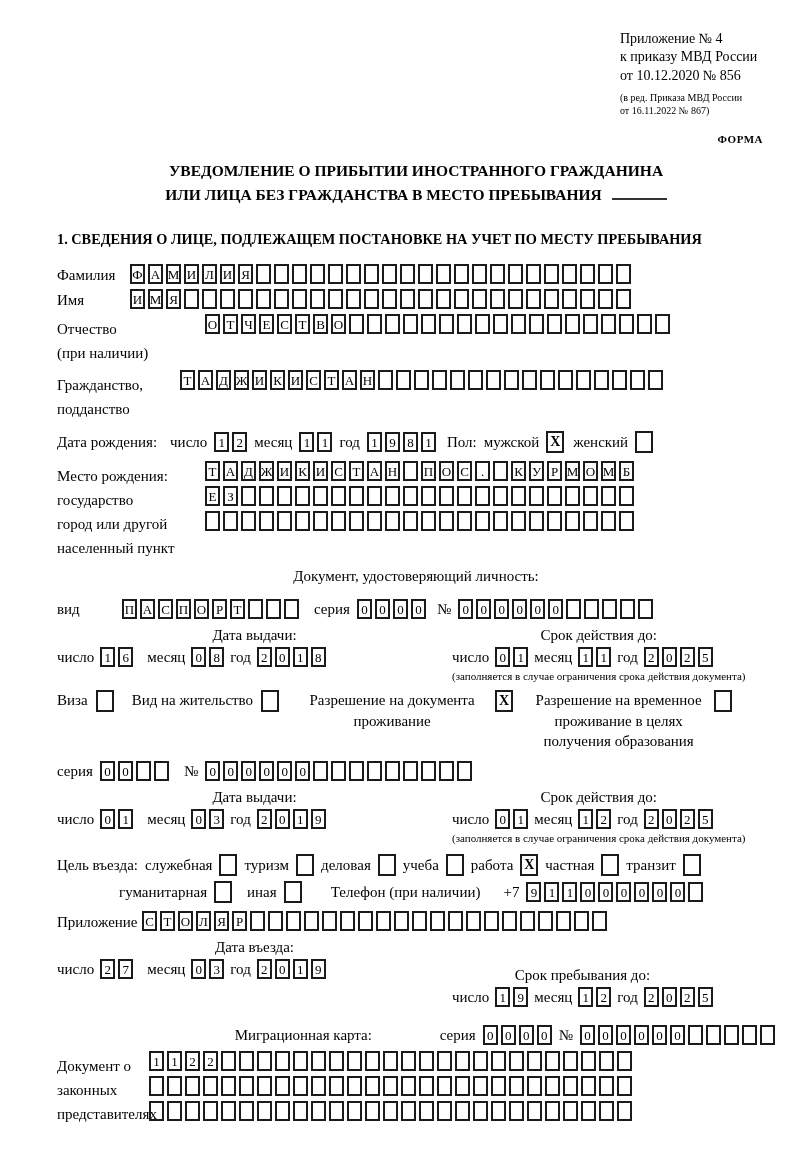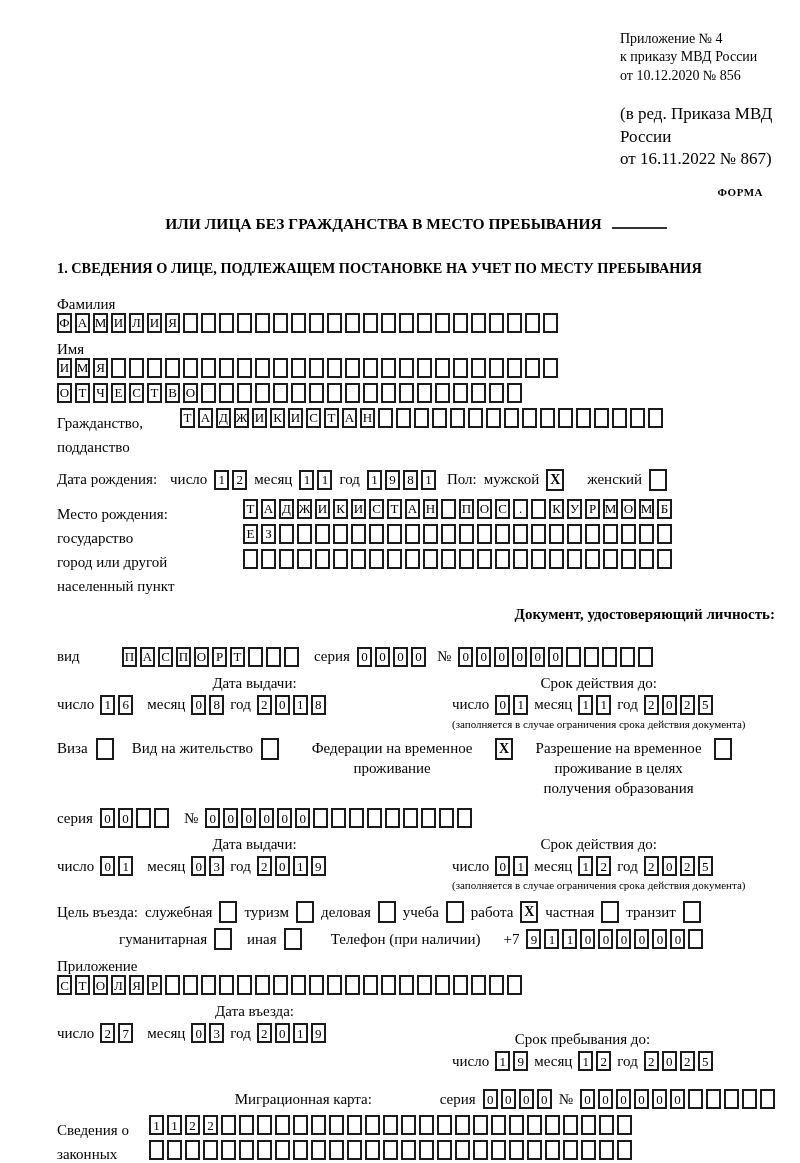--- a/index.html
+++ b/index.html
@@ -5,29 +5,29 @@
   * { box-sizing: border-box; }
   html, body { margin: 0; padding: 0; }
   body {
     width: 800px; height: 1163px; background: #ffffff; color: #000;
     font-family: "Liberation Serif", serif; font-size: 15px; overflow: hidden;
   }
   .page { padding: 30px 25px 0 57px; }
 
   
   .hdr-block { margin-left: 563px; line-height: 1.32; font-size: 14px; }
-  .hdr-block .rev { font-size: 17px; margin-top: 18px; line-height: 1.3; }
+  .hdr-block .rev { font-size: 10px; margin-top: 6px; line-height: 1.3; }
   .forma { text-align: right; font-weight: bold; font-size: 11px; margin-top: 16px; padding-right: 12px; letter-spacing: .5px; }
   .title { text-align: center; font-weight: bold; font-size: 15.5px; margin-top: 14px; line-height: 1.55; }
   .title-underline { display: inline-block; width: 55px; border-bottom: 2px solid #333; height: .9em; margin-left: 10px; }
   .sec-head { font-weight: bold; font-size: 14.3px; margin-top: 24px; margin-bottom: 16px; }
 
   
   .frow { display: flex; align-items: flex-start; margin-bottom: 5px; }
-  .frow.vcenter { align-items: flex-start; flex-direction: column; }
+  .frow.vcenter { align-items: flex-end; }
   .flabel { flex: none; padding-top: 3px; }
   .lblline { display: block; line-height: 1.6; }
   .w73 { width: 73px; } .w123 { width: 123px; } .w148 { width: 148px; }
   .w58 { width: 58px; } .w85 { width: 85px; } .w198 { width: 198px; }
 
   .cells { display: inline-flex; gap: 3px; flex: none; }
   .cell {
     flex: none; width: 15px; height: 20px; border: 2px solid #1b1b1b;
     display: inline-flex; align-items: center; justify-content: center;
     font-size: 13px; line-height: 1;
@@ -35,21 +35,21 @@
   .cbx {
     flex: none; width: 18px; height: 22px; border: 2px solid #1b1b1b;
     display: inline-flex; align-items: center; justify-content: center;
     font-size: 14px; font-weight: bold;
   }
   .stack .cells { display: flex; margin-bottom: 5px; }
 
   .gaprow { display: flex; align-items: center; gap: 7px; margin-bottom: 5px; flex-wrap: nowrap; }
   .gaprow .txt { flex: none; }
 
-  .center-head { text-align: right; font-weight: bold; margin: 8px 0 24px 0; }
+  .center-head { text-align: center; font-weight: normal; margin: 8px 0 14px 0; }
 
   .daterow { display: flex; margin-bottom: 4px; margin-top: 8px; }
   .dg.left { width: 395px; flex: none; }
   .dg.right { flex: none; }
   .dg-head { text-align: center; margin-bottom: 3px; }
   .dg-row { display: flex; align-items: center; gap: 6px; }
   .dg-note { font-size: 11px; margin-top: 3px; white-space: nowrap; }
 
   .intro { line-height: 1.7; margin-top: 6px; }
 
@@ -73,20 +73,21 @@
     <div>от 10.12.2020 № 856</div>
     <div class="rev">
       <div>(в ред. Приказа МВД России</div>
       <div>от 16.11.2022 № 867)</div>
     </div>
   </div>
 
   <div class="forma">ФОРМА</div>
 
   <div class="title">
+    <div>УВЕДОМЛЕНИЕ О ПРИБЫТИИ ИНОСТРАННОГО ГРАЖДАНИНА</div>
     <div><span>ИЛИ ЛИЦА БЕЗ ГРАЖДАНСТВА В МЕСТО ПРЕБЫВАНИЯ</span><span class="title-underline"></span></div>
   </div>
 
   <div class="sec-head">1. СВЕДЕНИЯ О ЛИЦЕ, ПОДЛЕЖАЩЕМ ПОСТАНОВКЕ НА УЧЕТ ПО МЕСТУ ПРЕБЫВАНИЯ</div>
 
   <div class="frow vcenter">
     <span class="flabel w73">Фамилия</span>
     <span class="cells">
         <span class="cell">Ф</span>
         <span class="cell">А</span>
@@ -147,20 +148,24 @@
         <span class="cell"></span>
         <span class="cell"></span>
         <span class="cell"></span>
         <span class="cell"></span>
         <span class="cell"></span>
         <span class="cell"></span>
       </span>
   </div>
 
   <div class="frow">
+    <span class="flabel w148">
+      <span class="lblline">Отчество</span>
+      <span class="lblline">(при наличии)</span>
+    </span>
     <span class="cells">
         <span class="cell">О</span>
         <span class="cell">Т</span>
         <span class="cell">Ч</span>
         <span class="cell">Е</span>
         <span class="cell">С</span>
         <span class="cell">Т</span>
         <span class="cell">В</span>
         <span class="cell">О</span>
         <span class="cell"></span>
@@ -235,25 +240,25 @@
     <span class="txt">год</span>
     <span class="cells">
         <span class="cell">1</span>
         <span class="cell">9</span>
         <span class="cell">8</span>
         <span class="cell">1</span>
       </span>
     <span class="txt" style="margin-left:4px;">Пол:</span>
     <span class="txt">мужской</span>
     <span class="cbx">X</span>
-    <span class="txt" style="margin-left:16px;text-align:right;">женский</span>
-    <span class="cbx"></span>
-  </div>
-
-  <div class="frow" style="margin-top:8px;gap:38px;">
+    <span class="txt" style="margin-left:2px;text-align:right;">женский</span>
+    <span class="cbx"></span>
+  </div>
+
+  <div class="frow" style="margin-top:8px;">
     <span class="flabel w148">
       <span class="lblline">Место рождения:</span>
       <span class="lblline">государство</span>
       <span class="lblline">город или другой</span>
       <span class="lblline">населенный пункт</span>
     </span>
     <span class="stack">
       <span class="cells">
           <span class="cell">Т</span>
           <span class="cell">А</span>
@@ -426,21 +431,21 @@
   <div class="optrow">
     <span class="opt">
       <span class="optlabel">Виза</span>
       <span class="cbx"></span>
     </span>
     <span class="opt">
       <span class="optlabel">Вид на жительство</span>
       <span class="cbx"></span>
     </span>
     <span class="opt">
-      <span class="optlabel c2">Федерации на временное проживание</span>
+      <span class="optlabel c2">Разрешение на документа проживание</span>
       <span class="cbx">X</span>
     </span>
     <span class="opt">
       <span class="optlabel c3">Разрешение на временное проживание в целях получения образования</span>
       <span class="cbx"></span>
     </span>
   </div>
 
   <div class="gaprow">
     <span class="txt">серия</span>
@@ -656,21 +661,21 @@
         <span class="cell"></span>
         <span class="cell"></span>
         <span class="cell"></span>
         <span class="cell"></span>
         <span class="cell"></span>
       </span>
   </div>
 
   <div class="reps">
     <span class="flabel w85">
-      <span class="lblline">Сведения о</span>
+      <span class="lblline">Документ о</span>
       <span class="lblline">законных</span>
       <span class="lblline">представителях</span>
 
     </span>
     <span class="stack" style="margin-left:7px;">
       <span class="cells">
           <span class="cell">1</span>
           <span class="cell">1</span>
           <span class="cell">2</span>
           <span class="cell">2</span>

